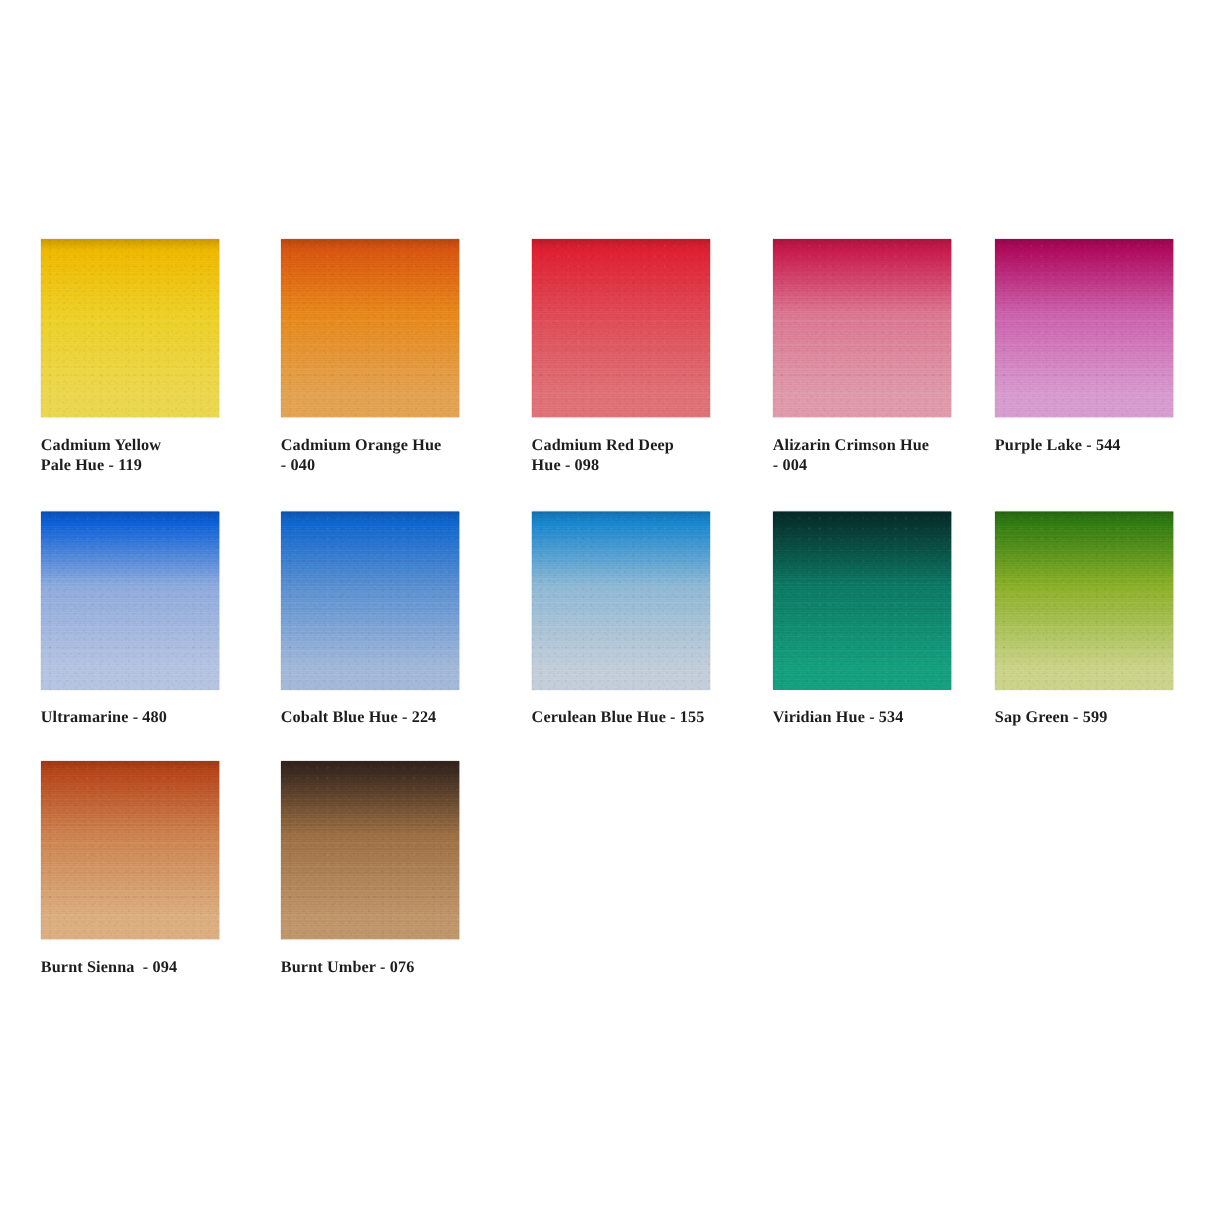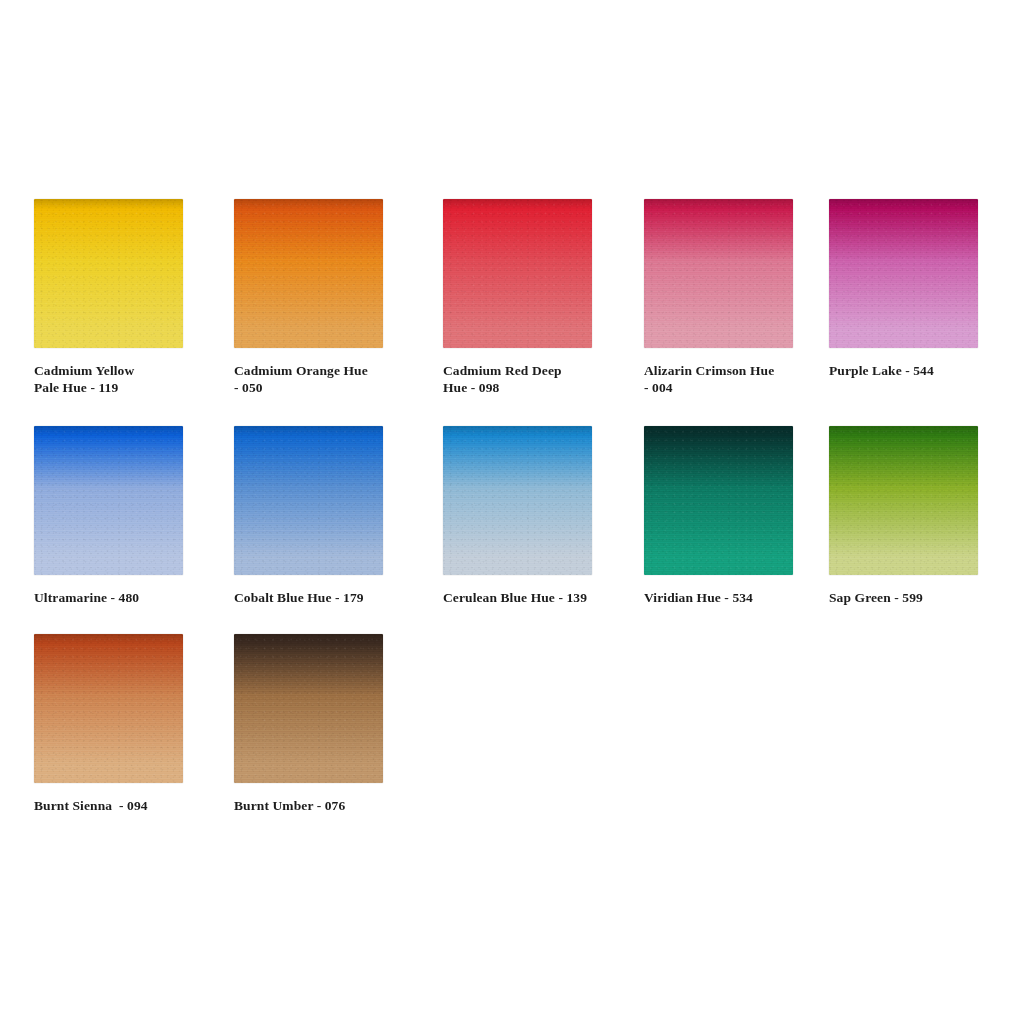--- a/index.html
+++ b/index.html
@@ -121,21 +121,21 @@
 Pale Hue - 119</div>
     </div>
     <div class="swatch-cell" style="left: 234px; top: 199px;">
       <div class="swatch-chip" style="width: 149px; height: 149px;">
         <div class="grad" style="background: linear-gradient(rgb(218, 85, 16) 0%, rgb(218, 85, 16) 6%, rgb(232, 136, 27) 42%, rgb(227, 163, 82) 88%, rgb(227, 163, 82) 100%);"></div>
         <div class="streak"></div>
         <div class="grain"></div>
         <div class="topband"></div>
       </div>
       <div class="swatch-label">Cadmium Orange Hue
-- 050</div>
+- 040</div>
     </div>
     <div class="swatch-cell" style="left: 443px; top: 199px;">
       <div class="swatch-chip" style="width: 149px; height: 149px;">
         <div class="grad" style="background: linear-gradient(rgb(224, 31, 49) 0%, rgb(224, 31, 49) 6%, rgb(224, 74, 85) 42%, rgb(224, 114, 119) 88%, rgb(224, 114, 119) 100%);"></div>
         <div class="streak"></div>
         <div class="grain"></div>
         <div class="topband"></div>
       </div>
       <div class="swatch-label">Cadmium Red Deep
 Hue - 098</div>
@@ -168,30 +168,30 @@
       </div>
       <div class="swatch-label">Ultramarine - 480</div>
     </div>
     <div class="swatch-cell" style="left: 234px; top: 426px;">
       <div class="swatch-chip" style="width: 149px; height: 149px;">
         <div class="grad" style="background: linear-gradient(rgb(15, 102, 207) 0%, rgb(15, 102, 207) 6%, rgb(90, 143, 209) 42%, rgb(163, 185, 218) 88%, rgb(163, 185, 218) 100%);"></div>
         <div class="streak"></div>
         <div class="grain"></div>
         <div class="topband"></div>
       </div>
-      <div class="swatch-label">Cobalt Blue Hue - 179</div>
+      <div class="swatch-label">Cobalt Blue Hue - 224</div>
     </div>
     <div class="swatch-cell" style="left: 443px; top: 426px;">
       <div class="swatch-chip" style="width: 149px; height: 149px;">
         <div class="grad" style="background: linear-gradient(rgb(23, 134, 207) 0%, rgb(23, 134, 207) 6%, rgb(143, 185, 213) 42%, rgb(195, 206, 218) 88%, rgb(195, 206, 218) 100%);"></div>
         <div class="streak"></div>
         <div class="grain"></div>
         <div class="topband"></div>
       </div>
-      <div class="swatch-label">Cerulean Blue Hue - 139</div>
+      <div class="swatch-label">Cerulean Blue Hue - 155</div>
     </div>
     <div class="swatch-cell" style="left: 644px; top: 426px;">
       <div class="swatch-chip" style="width: 149px; height: 149px;">
         <div class="grad" style="background: linear-gradient(rgb(7, 50, 47) 0%, rgb(7, 50, 47) 6%, rgb(13, 121, 99) 42%, rgb(21, 160, 126) 88%, rgb(21, 160, 126) 100%);"></div>
         <div class="streak"></div>
         <div class="grain"></div>
         <div class="topband"></div>
       </div>
       <div class="swatch-label">Viridian Hue - 534</div>
     </div>

